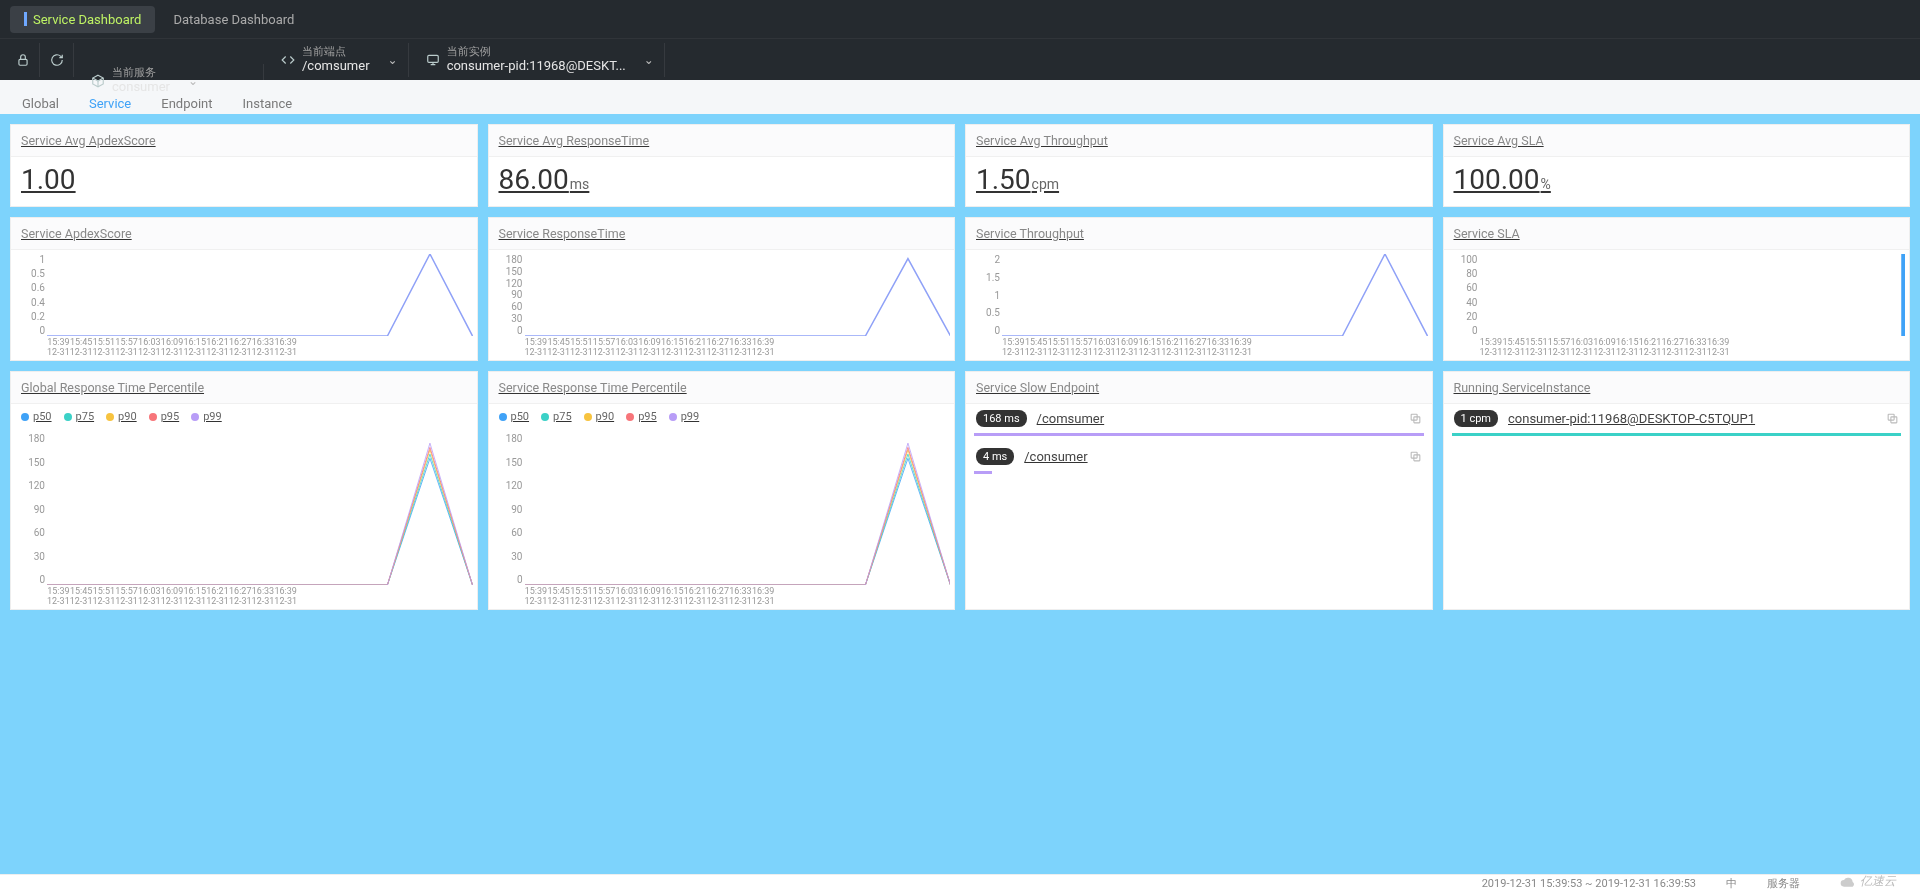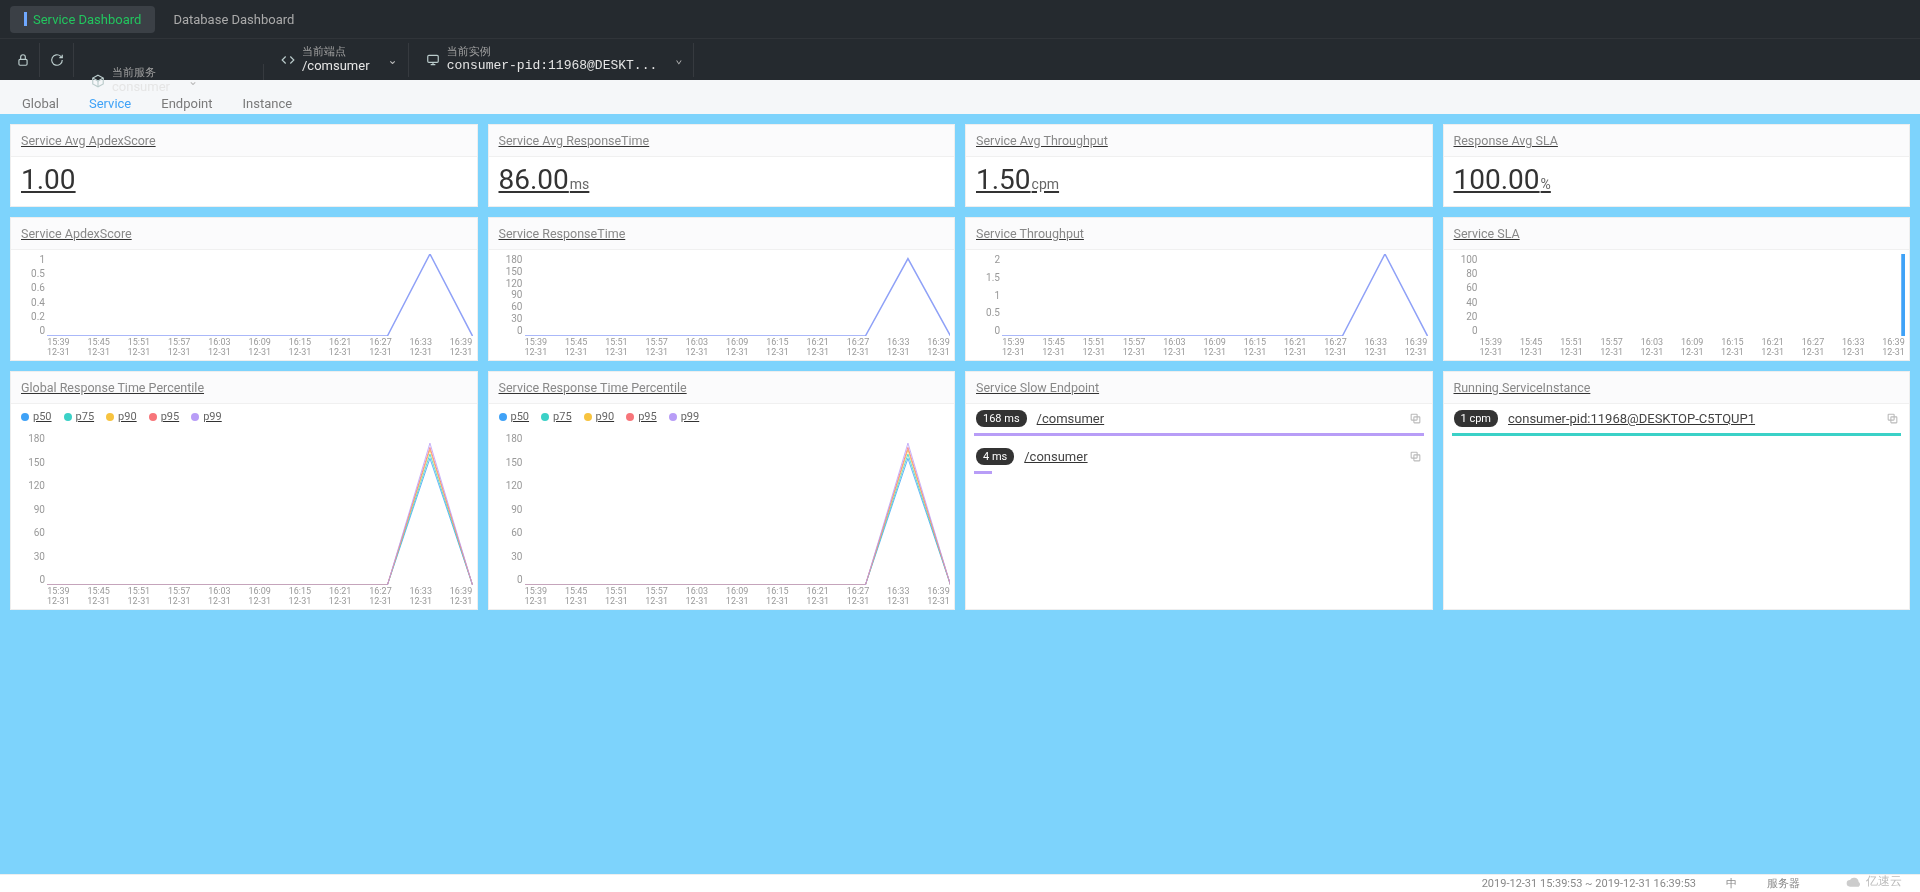--- a/index.html
+++ b/index.html
@@ -1,20 +1,20 @@
 <!DOCTYPE html>
 <html><head>
 <meta charset="utf-8">
 <style>
   * { box-sizing: border-box; margin: 0; padding: 0; }
   body { font-family: -apple-system, BlinkMacSystemFont, "Segoe UI", Roboto, Helvetica, Arial, sans-serif; background: #fff; width: 1920px; height: 892px; overflow: hidden; position: relative; color: #333; font-size: 13px; }
   .dark-bar { background: #252a2f; color: #ddd; }
   .top-tabs { height: 38px; display: flex; align-items: center; padding: 0 10px; }
   .top-tab { padding: 6px 14px; font-size: 13px; border-radius: 4px; margin-right: 4px; cursor: pointer; color: #aaa; display: flex; align-items: center; }
-  .top-tab.active { background: #3b4046; color: #22c55e; }
+  .top-tab.active { background: #3b4046; color: #bef264; }
   .accent-bar { width: 3px; height: 14px; background: #6fa8ff; margin-right: 6px; }
   .toolbar { height: 42px; display: flex; align-items: center; padding: 0 6px; border-top: 1px solid rgba(255,255,255,0.05); }
   .tb-btn { width: 34px; height: 34px; display: flex; align-items: center; justify-content: center; border-right: 1px solid rgba(255,255,255,0.08); cursor: pointer; color: #bcc; }
   .tb-sel { display: flex; align-items: center; padding: 0 10px; border-right: 1px solid rgba(255,255,255,0.08); height: 34px; cursor: pointer; position: relative; }
   .tb-sel .icon { width: 28px; display: flex; align-items: center; justify-content: center; color: #bcc; }
   .tb-sel-labels { display: flex; flex-direction: column; margin-right: 18px; }
   .tb-sel-labels .lbl { font-size: 11px; color: #a0a0a0; line-height: 1.1; }
   .tb-sel-labels .val { font-size: 13px; color: #e5e5e5; line-height: 1.2; }
   .tb-chev { color: #bbb; font-size: 12px; }
   .sub-tabs { height: 40px; display: flex; align-items: flex-end; padding: 0 12px; border-bottom: 1px solid #e0e0e0; background: #f5f7f9; }
@@ -24,36 +24,36 @@
   .content { padding: 10px; background: #7dd3fc; position: absolute; top: 114px; left:0; right:0; bottom:18px;text-decoration:underline; }
   .row { display: flex; gap: 10px; margin-bottom: 10px; }
   .card { background: #fff; border: 1px solid #eee; flex: 1; }
   .card-header { padding: 8px 10px; font-size: 12.5px; color: #888; background: #fbfbfc; border-bottom: 1px solid #f0f0f0; }
   .big-number { font-size: 28px; font-weight: 400; padding: 6px 10px 10px; color: #333; }
   .big-number .unit { font-size: 14px; color: #666; margin-left: 1px; }
   .chart-body { height: 110px; position: relative; padding: 4px 8px 0 8px; }
   .chart-body-tall { height: 180px; position: relative; padding: 4px 8px 0 8px; }
   .y-axis { position: absolute; left: 6px; top: 4px; bottom: 24px; display: flex; flex-direction: column; justify-content: space-between; font-size: 10px; color: #999; text-align: right; width: 28px; }
   .y-axis span { display: block; }
-  .x-axis { position: absolute; left: 36px; right: 4px; bottom: 2px; display: flex; justify-content: space-between; font-size: 9px; color: #999; }
+  .x-axis { position: absolute; left: 36px; right: 4px; bottom: 2px; display: flex; font-size: 9px; color: #999; }
   .x-axis .xt { display: flex; flex-direction: column; align-items: center; line-height: 1.1; }
   .plot { position: absolute; left: 36px; right: 4px; top: 4px; bottom: 24px; }
   .plot svg { width: 100%; height: 100%; }
   .legend { padding: 6px 10px; display: flex; gap: 12px; font-size: 11px; color: #666; }
   .legend .item { display: flex; align-items: center; gap: 4px; }
   .dot { width: 8px; height: 8px; border-radius: 50%; display: inline-block; }
   .list-item { display: flex; align-items: center; padding: 6px 10px; gap: 10px; position: relative; }
   .badge { background: #4b4b4b; color: #fff; font-size: 11px; padding: 2px 7px; border-radius: 8px; }
   .badge-dark { background: #333; }
   .list-item .name { flex: 1; font-size: 13px; color: #444; }
   .copy-icon { color: #bbb; cursor: pointer; }
   .progress { height: 3px; background: transparent; margin: 0 8px 6px; position: relative; }
   .progress .fill { height: 100%; }
   .footer { position: absolute; left: 0; right: 0; bottom: 0; height: 18px; background: #fff; border-top: 1px solid #eee; font-size: 11px; color: #888; display: flex; align-items: center; justify-content: flex-end; padding-right: 120px; gap: 30px; }
-  .watermark { position: absolute; right: 18px; bottom: 2px; font-size: 12px; color: #bbb; display: flex; align-items: center; gap: 4px; }
+  .watermark { position: absolute; right: 24px; bottom: 2px; font-size: 12px; color: #bbb; display: flex; align-items: center; gap: 4px; font-style: italic; }
   svg { display: block; }
 </style>
 </head>
 <body>
 
 <div class="dark-bar top-tabs">
   <div class="top-tab active">
     <span class="accent-bar"></span>
     <span>Service Dashboard</span>
   </div>
@@ -95,21 +95,21 @@
           <path d="M8 6l-6 6 6 6"></path>
           <path d="M16 6l6 6-6 6"></path>
         </svg>
     </span>
     <div class="tb-sel-labels">
       <span class="lbl">当前端点</span>
       <span class="val">/comsumer</span>
     </div>
     <span class="tb-chev">⌄</span>
   </div>
-  <div class="tb-sel" style="min-width:230px;font-family:Liberation Mono, monospace;">
+  <div class="tb-sel" style="min-width:230px;">
     <span class="icon">
       <svg width="14" height="14" viewBox="0 0 24 24" fill="none" stroke="currentColor" stroke-width="2">
           <rect x="3" y="4" width="18" height="12" rx="2"></rect>
           <path d="M8 20h8M12 16v4"></path>
         </svg>
     </span>
     <div class="tb-sel-labels">
       <span class="lbl">当前实例</span>
       <span class="val">consumer-pid:11968@DESKT...</span>
     </div>
@@ -133,21 +133,21 @@
     </div>
     <div class="card">
       <div class="card-header">Service Avg ResponseTime</div>
       <div class="big-number"><span>86.00</span><span class="unit">ms</span></div>
     </div>
     <div class="card">
       <div class="card-header">Service Avg Throughput</div>
       <div class="big-number"><span>1.50</span><span class="unit">cpm</span></div>
     </div>
     <div class="card">
-      <div class="card-header">Response Avg SLA</div>
+      <div class="card-header">Service Avg SLA</div>
       <div class="big-number"><span>100.00</span><span class="unit">%</span></div>
     </div>
   </div>
 
   <div class="row">
     <div class="card">
       <div class="card-header">Service ApdexScore</div>
       <div class="chart-body">
           <div class="y-axis">
             <span>1</span>

